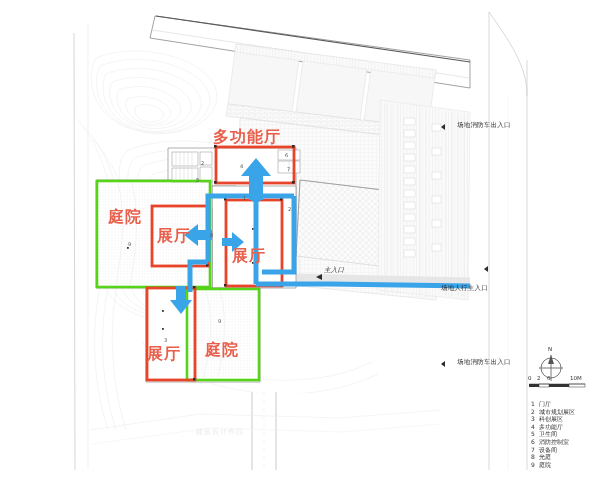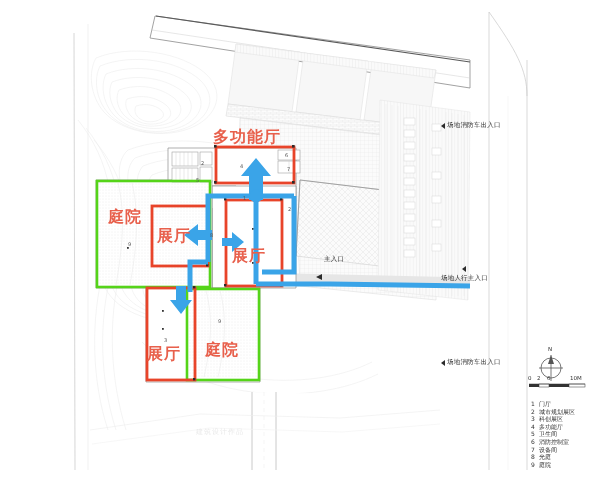--- a/index.html
+++ b/index.html
@@ -17,21 +17,21 @@
     color:#e8604c;font-size:15px;font-weight:700;letter-spacing:1px;
     font-family:"DejaVu Sans",sans-serif;
   }
   .red-label.big{font-size:16px;}
 
   
   .annot{
     color:#2b2b2b;font-size:6.5px;letter-spacing:.2px;
     font-family:"DejaVu Sans",sans-serif;
   }
-  .annot-row{position:absolute;display:flex;align-items:center;gap:2px;}
+  .annot-row{position:absolute;display:flex;align-items:flex-end;gap:12px;}
   .tri-left{
     width:0;height:0;border-top:3px solid transparent;border-bottom:3px solid transparent;
     border-right:4px solid #2b2b2b;
   }
 
   
   .roomnum{
     position:absolute;color:#555;font-size:5px;
     font-family:"DejaVu Sans",sans-serif;pointer-events:none;
   }
@@ -343,21 +343,21 @@
   <div class="annot-row" style="left:441px;top:266px;flex-direction:column;">
     <span class="tri-left"></span>
     <span class="annot">场地人行主入口</span>
   </div>
 
   <div class="annot-row" style="left:441px;top:358px;">
     <span class="tri-left"></span>
     <span class="annot">场地消防车出入口</span>
   </div>
 
-  <div class="annot" style="position:absolute;left:324px;top:255px;">主入口</div>
+  <div class="annot" style="position:absolute;left:324px;top:266px;font-style:italic;">主入口</div>
 
   <div class="roomnum" style="left:240px;top:163px;">4</div>
   <div class="roomnum" style="left:243px;top:195px;">1</div>
   <div class="roomnum" style="left:196px;top:177px;">5</div>
   <div class="roomnum" style="left:285px;top:152px;">6</div>
   <div class="roomnum" style="left:287px;top:166px;">7</div>
   <div class="roomnum" style="left:201px;top:160px;">2</div>
   <div class="roomnum" style="left:128px;top:241px;">9</div>
   <div class="roomnum" style="left:210px;top:232px;">8</div>
   <div class="roomnum" style="left:164px;top:337px;">3</div>

